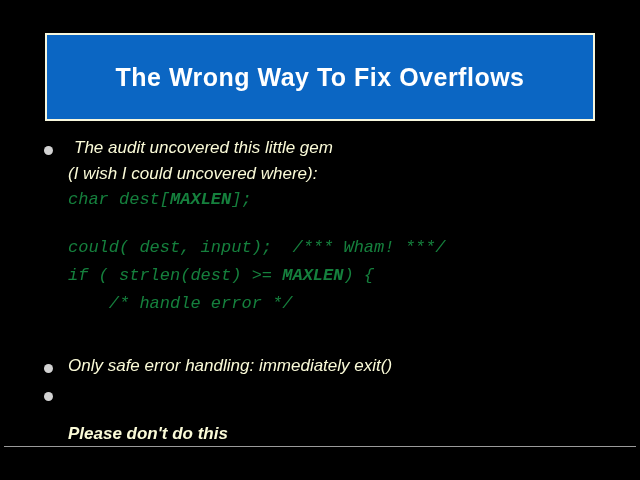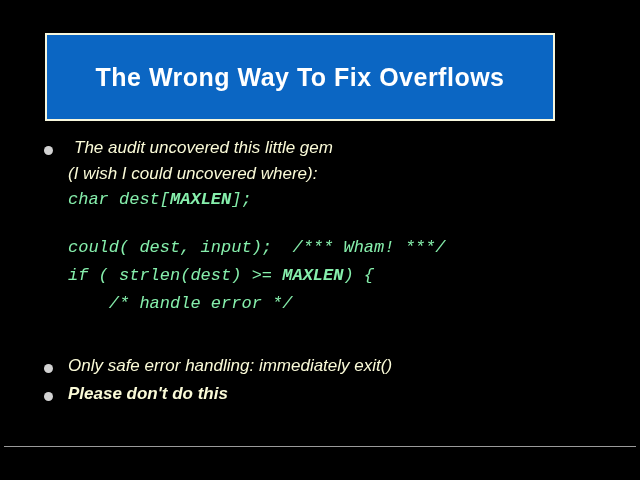--- a/index.html
+++ b/index.html
@@ -21,21 +21,21 @@
     width: 640px;
     height: 480px;
     background: #000000;
   }
 
   
   .title-banner {
     position: absolute;
     left: 45px;
     top: 33px;
-    width: 510px;
+    width: 550px;
     height: 88px;
     background: #0b66c3;
     border: 2px solid #f7f7dd;
     box-sizing: border-box;
     display: flex;
     align-items: center;
     justify-content: center;
   }
   .title-text {
     color: #ffffff;
@@ -62,33 +62,33 @@
     height: 9px;
     border-radius: 50%;
     background: #d2d2d2;
   }
   .bullet-label {
     color: #fbfbd8;
     font-size: 17px;
     font-family: "Liberation Sans", sans-serif;
     white-space: nowrap;
   }
-  .bullet-label.bold { font-weight: bold; }
+  .bullet-label.bold { font-weight: bold; margin-top: 40px; }
 
   .plain-line {
     position: absolute;
     color: #fbfbd8;
     font-size: 17px;
     font-family: "Liberation Sans", sans-serif;
     white-space: nowrap;
   }
 
   .code-line {
     position: absolute;
-    color: #86efac;
+    color: #15803d;
     font-size: 17px;
     font-family: "Liberation Mono", monospace;
     white-space: pre;
     letter-spacing: 0px;
   }
   .code-line b { font-weight: bold; }
 
   
   .footer-rule {
     position: absolute;

